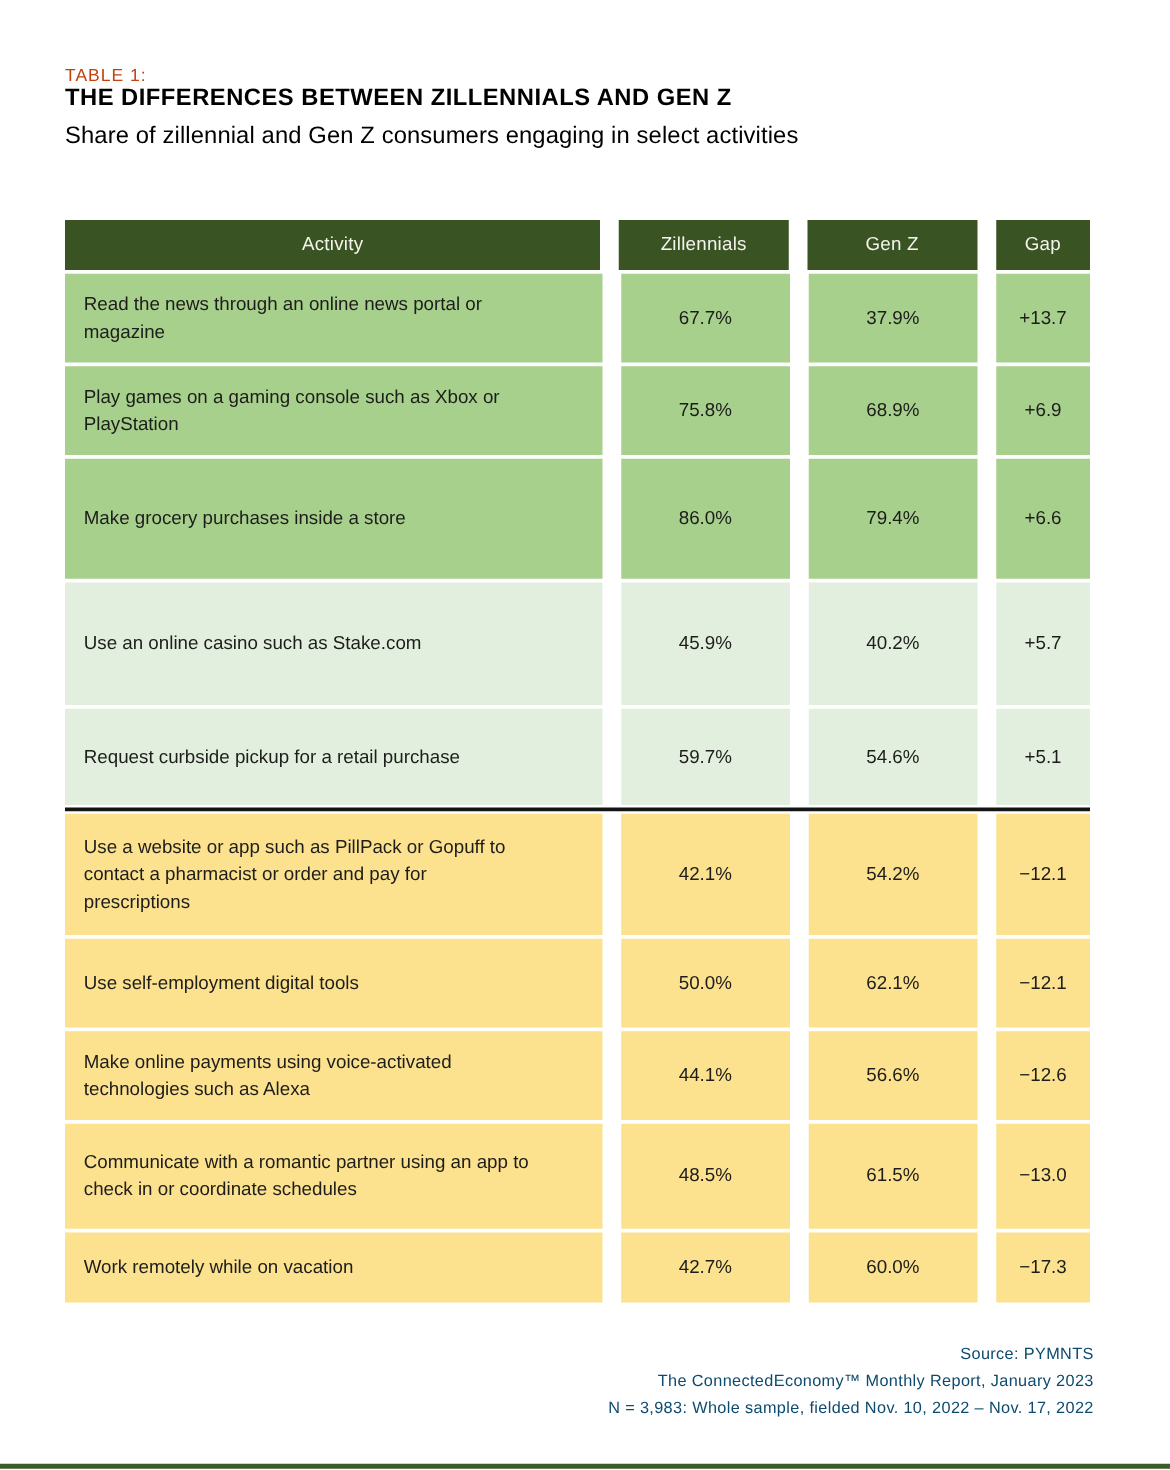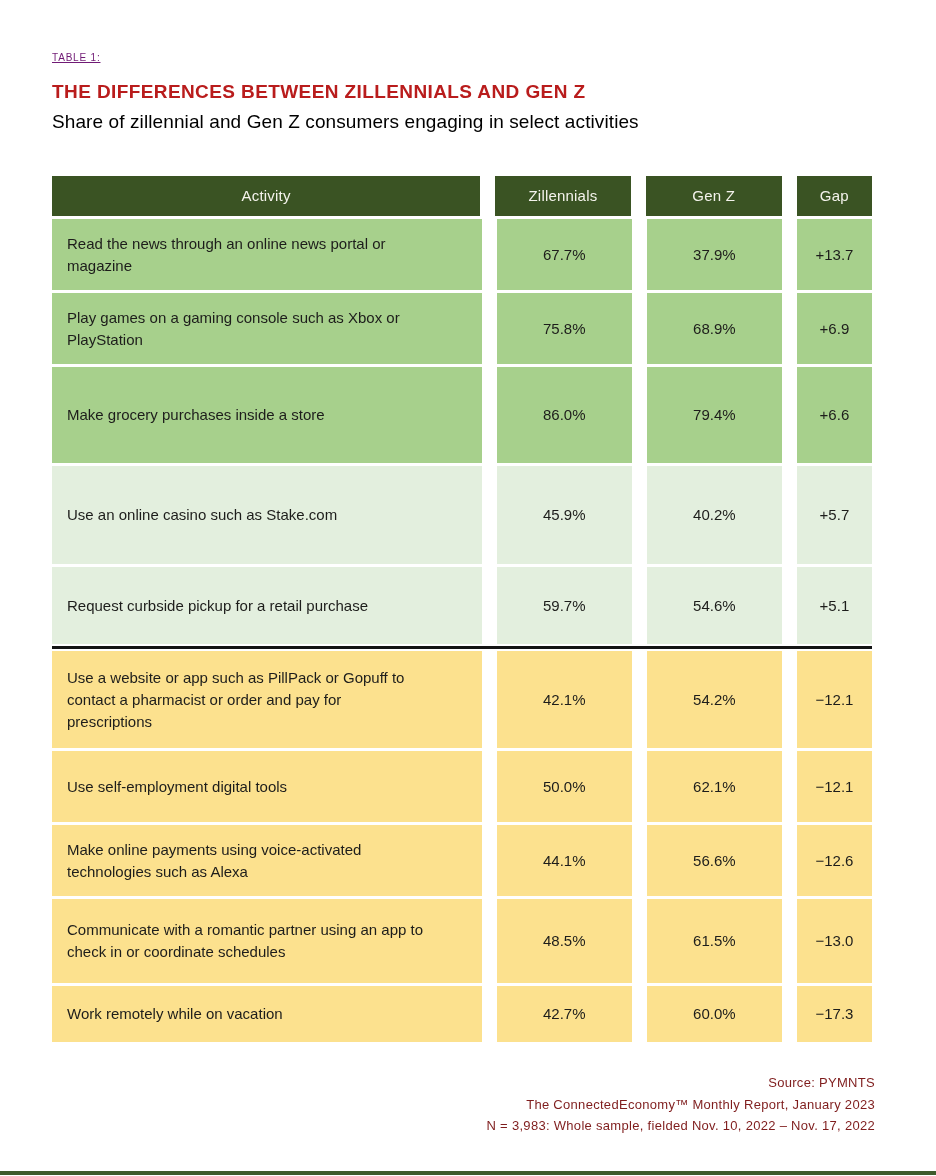--- a/index.html
+++ b/index.html
@@ -7,25 +7,25 @@
   body {
     position: relative;
     font-family: "Liberation Sans", "DejaVu Sans", sans-serif;
     color: #1d1d1b;
     overflow: hidden;
   }
 
   
   .heading { position: absolute; left: 52px; top: 52px; width: 830px; }
   .table-label {
-    font-size: 10px; color: #701a75; letter-spacing: 0.8px; text-decoration: underline;
+    font-size: 14px; color: #c2410c; letter-spacing: 0.8px;
   }
   .main-title {
-    margin-top: 18px;
-    font-size: 19px; font-weight: 700; color: #b91c1c; letter-spacing: 0.4px;
+    margin-top: 0;
+    font-size: 19px; font-weight: 700; color: #000000; letter-spacing: 0.4px;
   }
   .subtitle {
     margin-top: 8px;
     font-size: 19px; font-weight: 400; color: #000000; letter-spacing: 0.1px;
   }
 
   
   .data-table { position: absolute; left: 52px; top: 176px; width: 820px; }
   .t-row { display: flex; gap: 15px; margin-bottom: 3px; }
   .cell {
@@ -59,21 +59,21 @@
 
   .section-divider {
     height: 3px; background: #141414;
     margin: -1px 0 2px 0;
   }
 
   
   .footer {
     position: absolute; right: 61px; top: 1072px;
     text-align: right; font-size: 13px; line-height: 21.5px;
-    color: #7f1d1d; letter-spacing: 0.3px;
+    color: #0c4a6e; letter-spacing: 0.3px;
   }
 
   .bottom-bar {
     position: absolute; left: 0; bottom: 1px; width: 936px; height: 4px;
     background: #3e5b2c;
   }
 </style>
 </head>
 <body>
 

